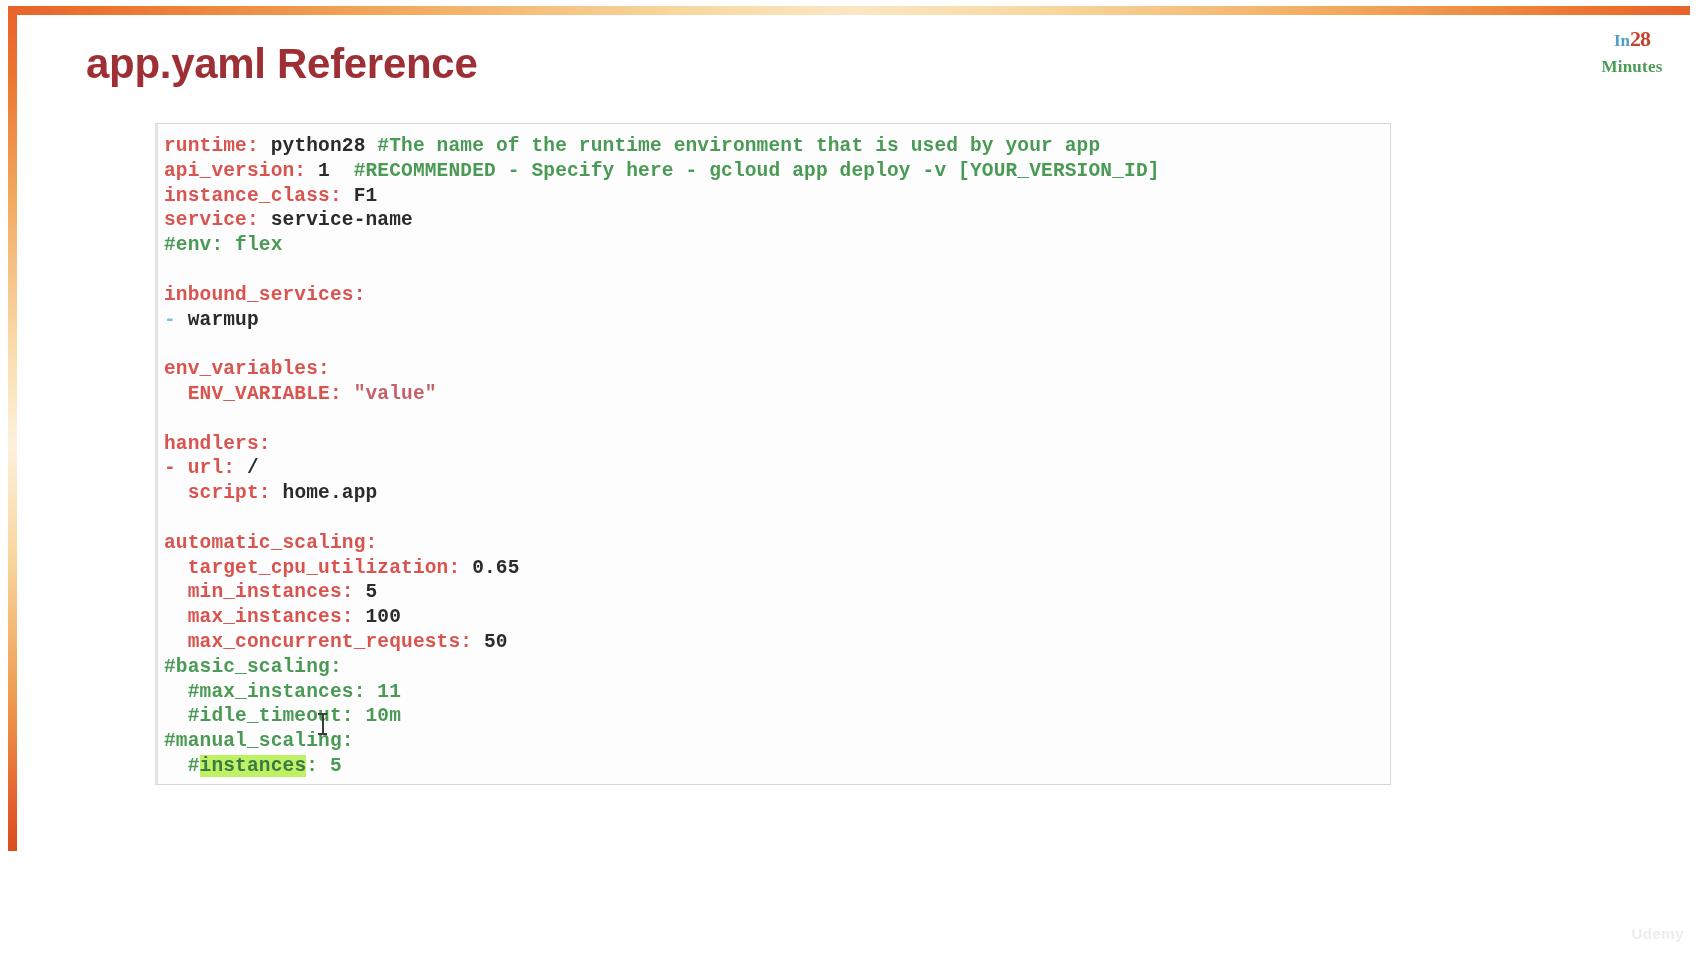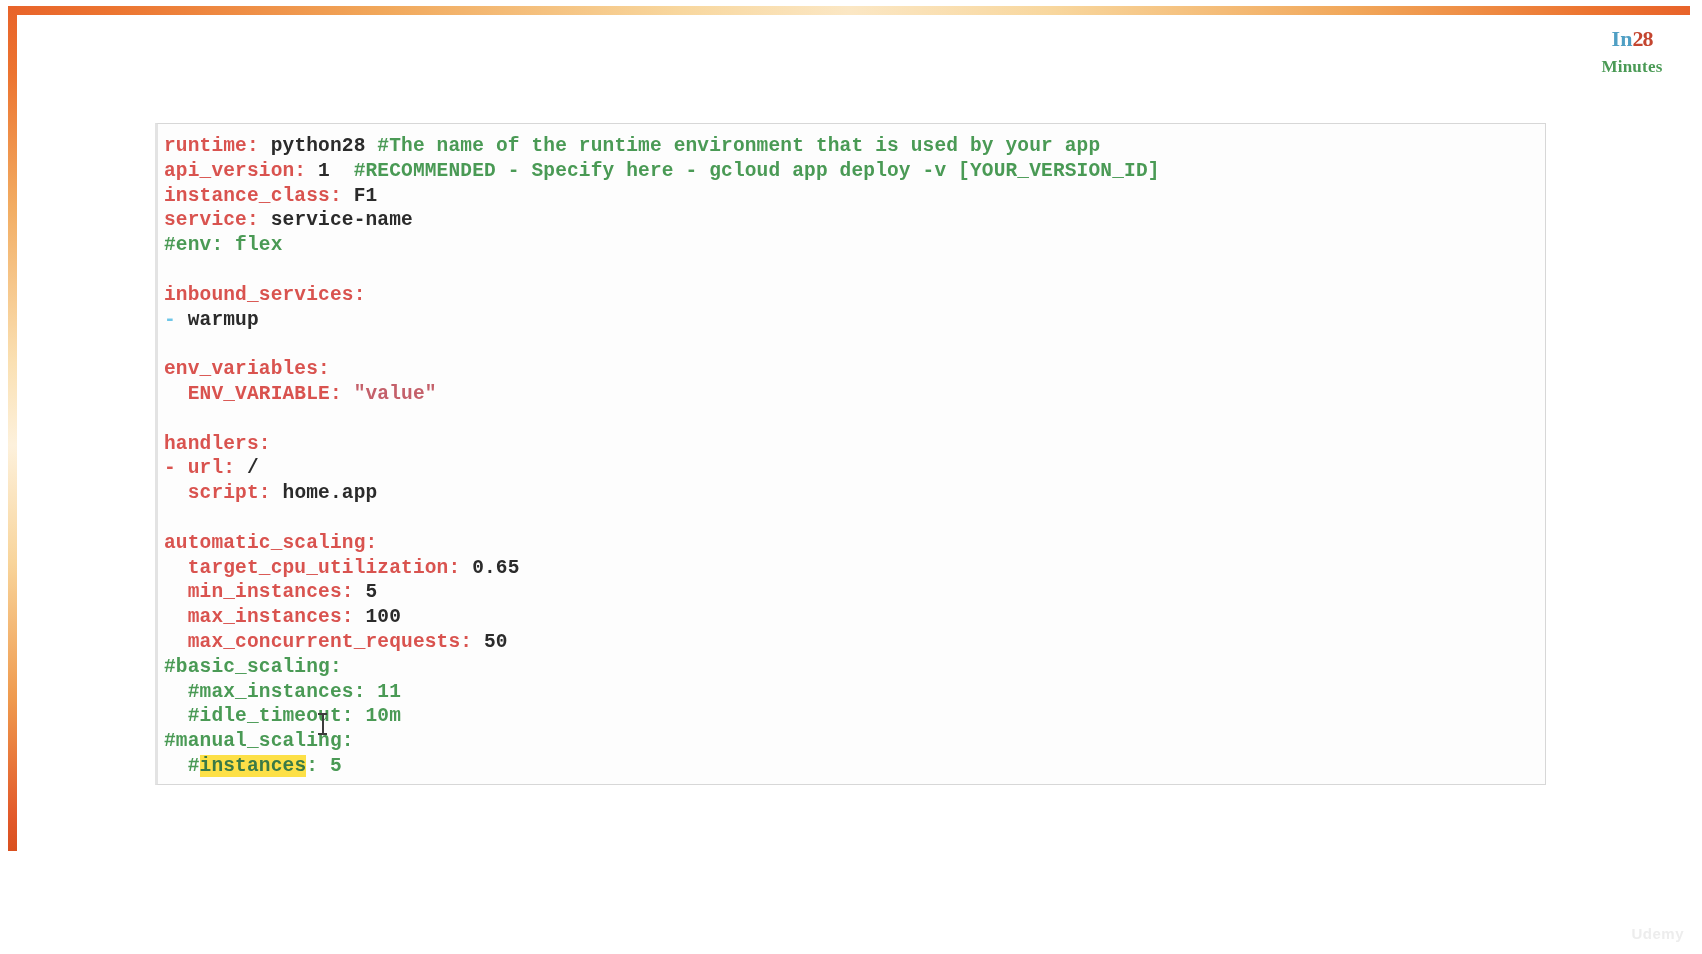--- a/index.html
+++ b/index.html
@@ -53,21 +53,21 @@
     text-align: center;
     line-height: 1;
   }
   .logo-row1 {
     display: block;
     white-space: nowrap;
     font-family: "Liberation Serif", serif;
     font-weight: bold;
   }
   .logo-in {
-    font-size: 22px;
+    font-size: 17px;
     color: #4f9fc4;
     vertical-align: baseline;
     margin-top: 48px;
   }
   .logo-28 {
     font-size: 22px;
     color: #c4452f;
     letter-spacing: -1px;
   }
   .logo-minutes {
@@ -77,21 +77,21 @@
     font-weight: bold;
     font-size: 17px;
     color: #4a9a55;
     letter-spacing: 0.2px;
   }
 
   
   .code-panel {
     position: absolute;
     left: 155px; top: 123px;
-    width: 1391px; height: 662px;
+    width: 1236px; height: 662px;
     background: #fdfdfd;
     border: 1px solid #d7d7d7;
     border-left: 3px solid #e3e3e3;
     overflow: hidden;
   }
   .code-body {
     padding: 10px 0 0 6px;
     font-family: "Liberation Mono", monospace;
     font-size: 19.5px;
     font-weight: bold;
@@ -101,21 +101,21 @@
   }
   .code-line { height: 24.8px; white-space: pre; }
   .code-line.blank { color: transparent; }
 
   .tok-key      { color: #d9534f; }
   .tok-val      { color: #2b2b2b; }
   .tok-comment  { color: #4a9a55; }
   .tok-dash-cy  { color: #6ec6e8; }
   .tok-dash-red { color: #d9534f; }
   .tok-str      { color: #c4606a; }
-  .sel          { background: #fde047; color: #3a7a46; }
+  .sel          { background: #bef264; color: #3a7a46; }
 
   
   .caret {
     position: absolute;
     left: 318px; top: 713px;
     width: 9px; height: 22px;
     pointer-events: none;
   }
   .caret:before, .caret:after {
     content: "";
@@ -144,20 +144,21 @@
   }
 </style>
 </head>
 <body>
 
 <div id="slide">
 
   <div class="frame-top"></div>
   <div class="frame-left"></div>
 
+  <div class="page-title">app.yaml Reference</div>
 
   <div class="logo">
     <span class="logo-row1">
       <span class="logo-in">In</span><span class="logo-28">28</span>
     </span>
     <span class="logo-minutes">Minutes</span>
   </div>
 
   <div class="code-panel">
     <div class="code-body" id="code-body"><div class="code-line"><span class="tok-key">runtime:</span><span class="tok-val"> python28 </span><span class="tok-comment">#The name of the runtime environment that is used by your app</span></div><div class="code-line"><span class="tok-key">api_version:</span><span class="tok-val"> 1  </span><span class="tok-comment">#RECOMMENDED - Specify here - gcloud app deploy -v [YOUR_VERSION_ID]</span></div><div class="code-line"><span class="tok-key">instance_class:</span><span class="tok-val"> F1</span></div><div class="code-line"><span class="tok-key">service:</span><span class="tok-val"> service-name</span></div><div class="code-line"><span class="tok-comment">#env: flex</span></div><div class="code-line blank"> </div><div class="code-line"><span class="tok-key">inbound_services:</span></div><div class="code-line"><span class="tok-dash-cy">-</span><span class="tok-val"> warmup</span></div><div class="code-line blank"> </div><div class="code-line"><span class="tok-key">env_variables:</span></div><div class="code-line"><span class="tok-key">  ENV_VARIABLE:</span><span class="tok-str"> "value"</span></div><div class="code-line blank"> </div><div class="code-line"><span class="tok-key">handlers:</span></div><div class="code-line"><span class="tok-dash-red">-</span><span class="tok-key"> url:</span><span class="tok-val"> /</span></div><div class="code-line"><span class="tok-key">  script:</span><span class="tok-val"> home.app</span></div><div class="code-line blank"> </div><div class="code-line"><span class="tok-key">automatic_scaling:</span></div><div class="code-line"><span class="tok-key">  target_cpu_utilization:</span><span class="tok-val"> 0.65</span></div><div class="code-line"><span class="tok-key">  min_instances:</span><span class="tok-val"> 5</span></div><div class="code-line"><span class="tok-key">  max_instances:</span><span class="tok-val"> 100</span></div><div class="code-line"><span class="tok-key">  max_concurrent_requests:</span><span class="tok-val"> 50</span></div><div class="code-line"><span class="tok-comment">#basic_scaling:</span></div><div class="code-line"><span class="tok-comment">  #max_instances: 11</span></div><div class="code-line"><span class="tok-comment">  #idle_timeout: 10m</span></div><div class="code-line"><span class="tok-comment">#manual_scaling:</span></div><div class="code-line"><span class="tok-comment">  #</span><span class="sel">instances</span><span class="tok-comment">: 5</span></div></div>

